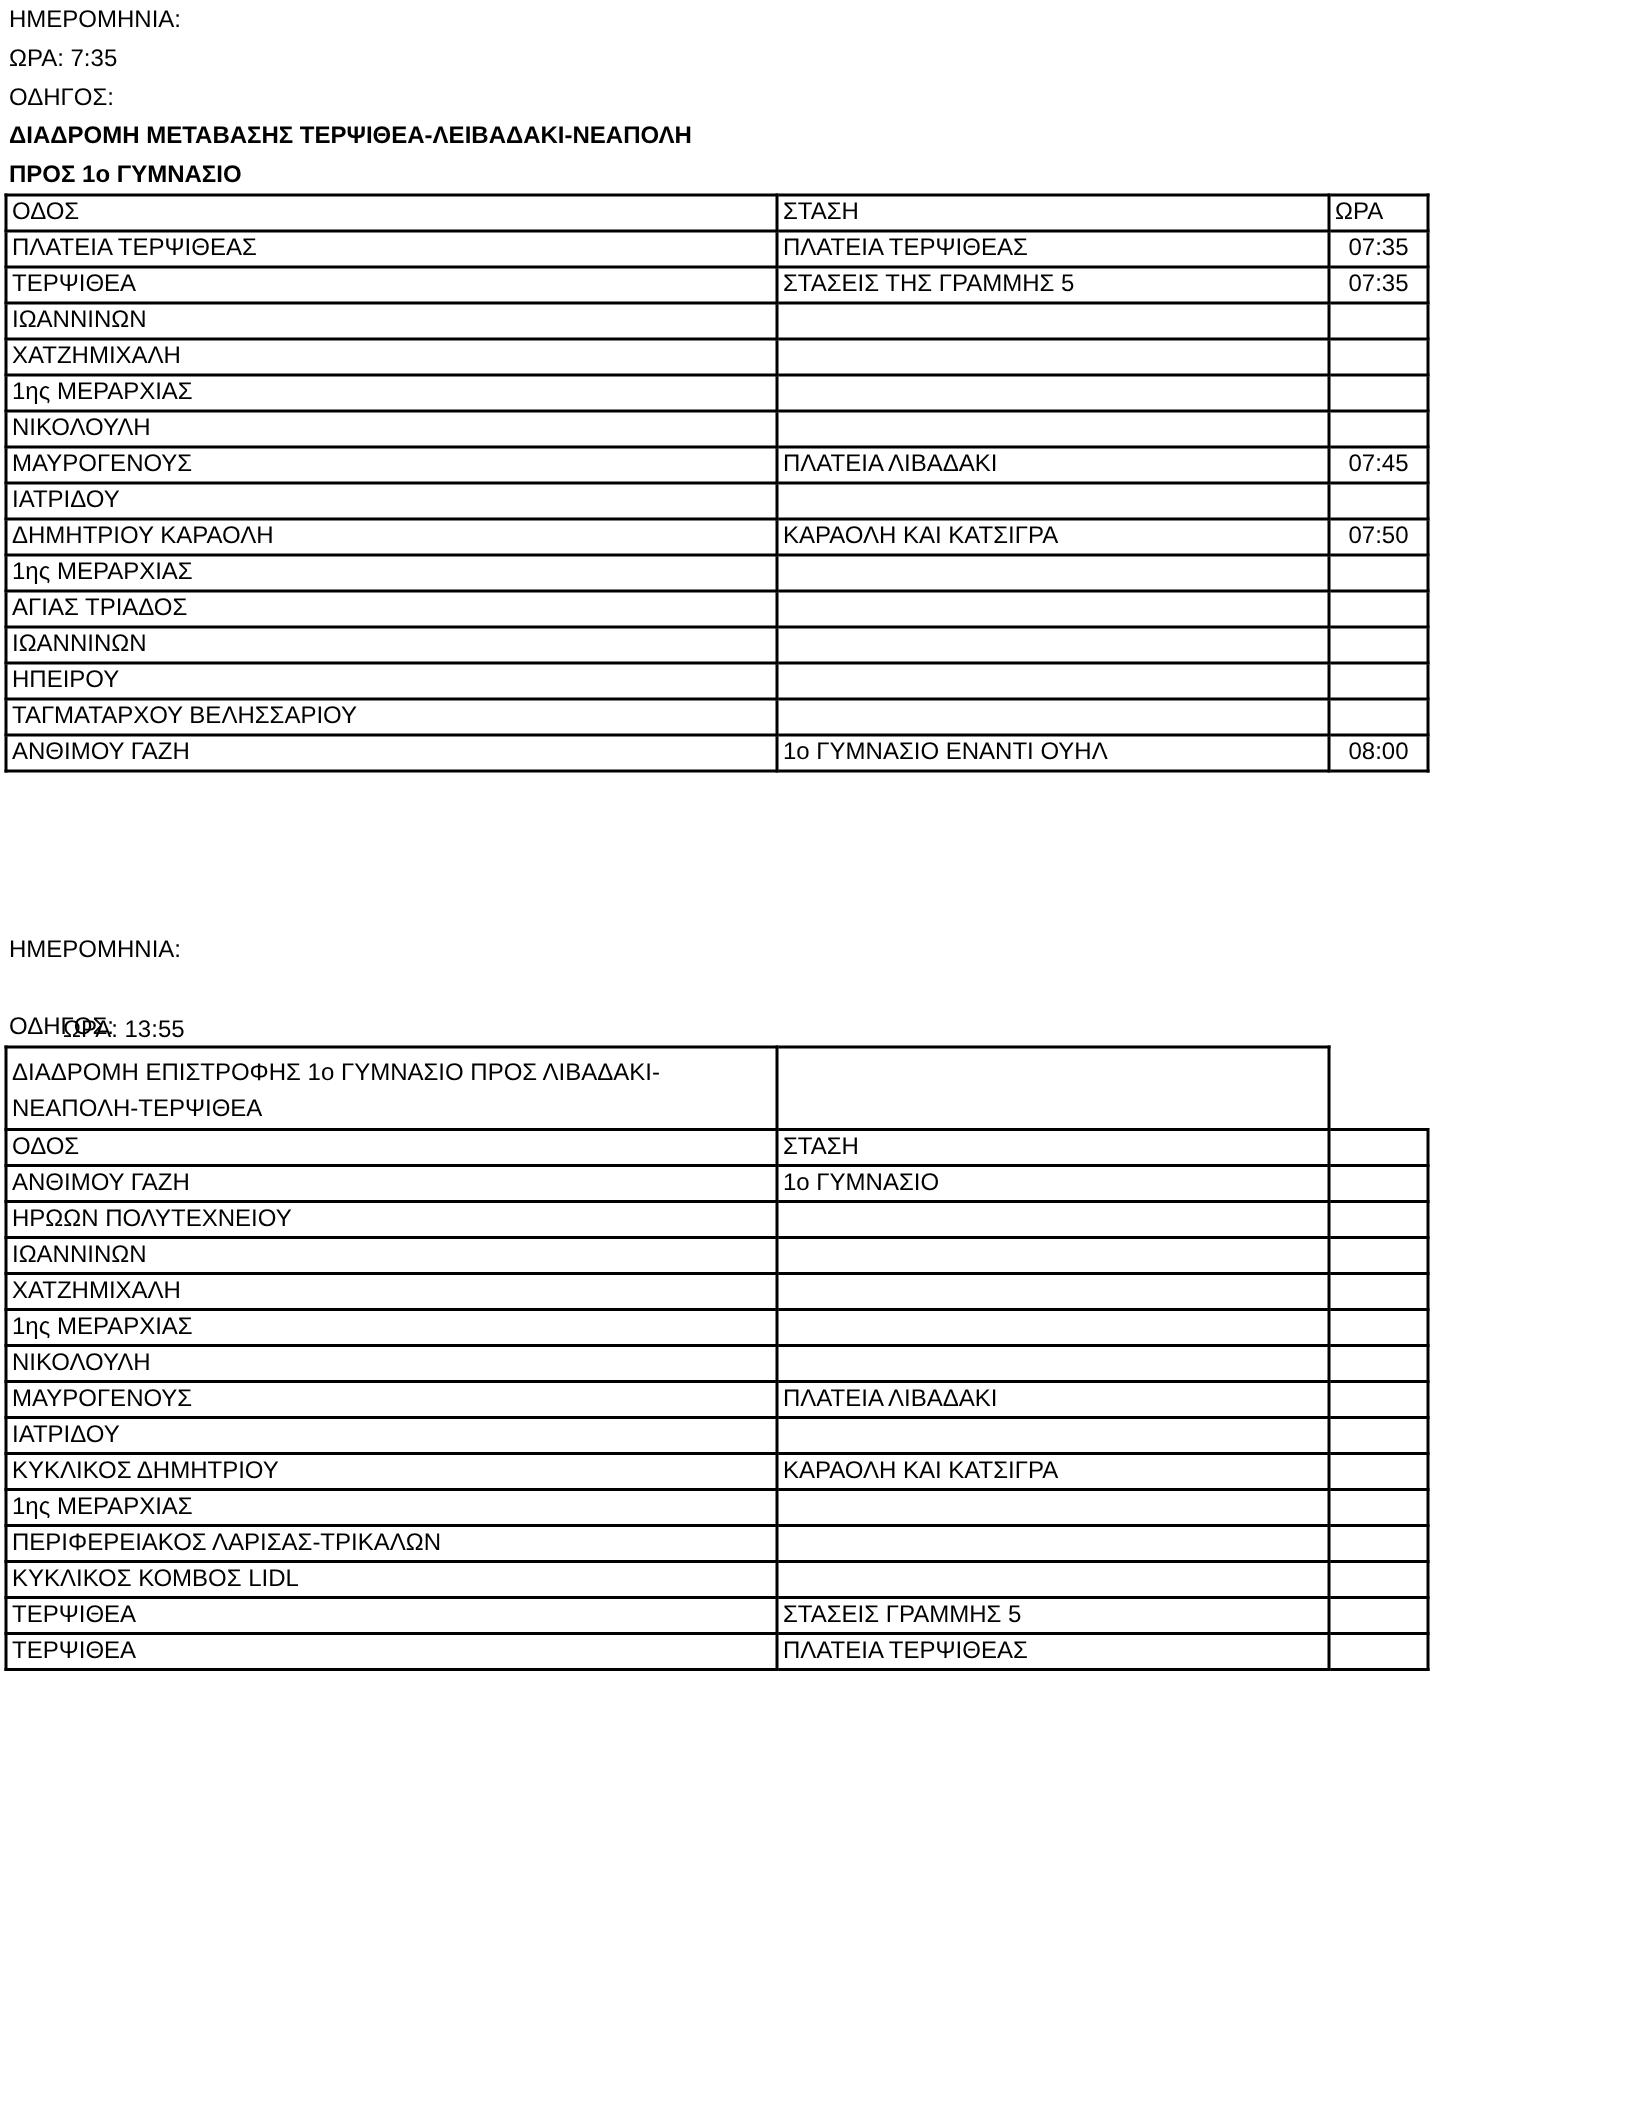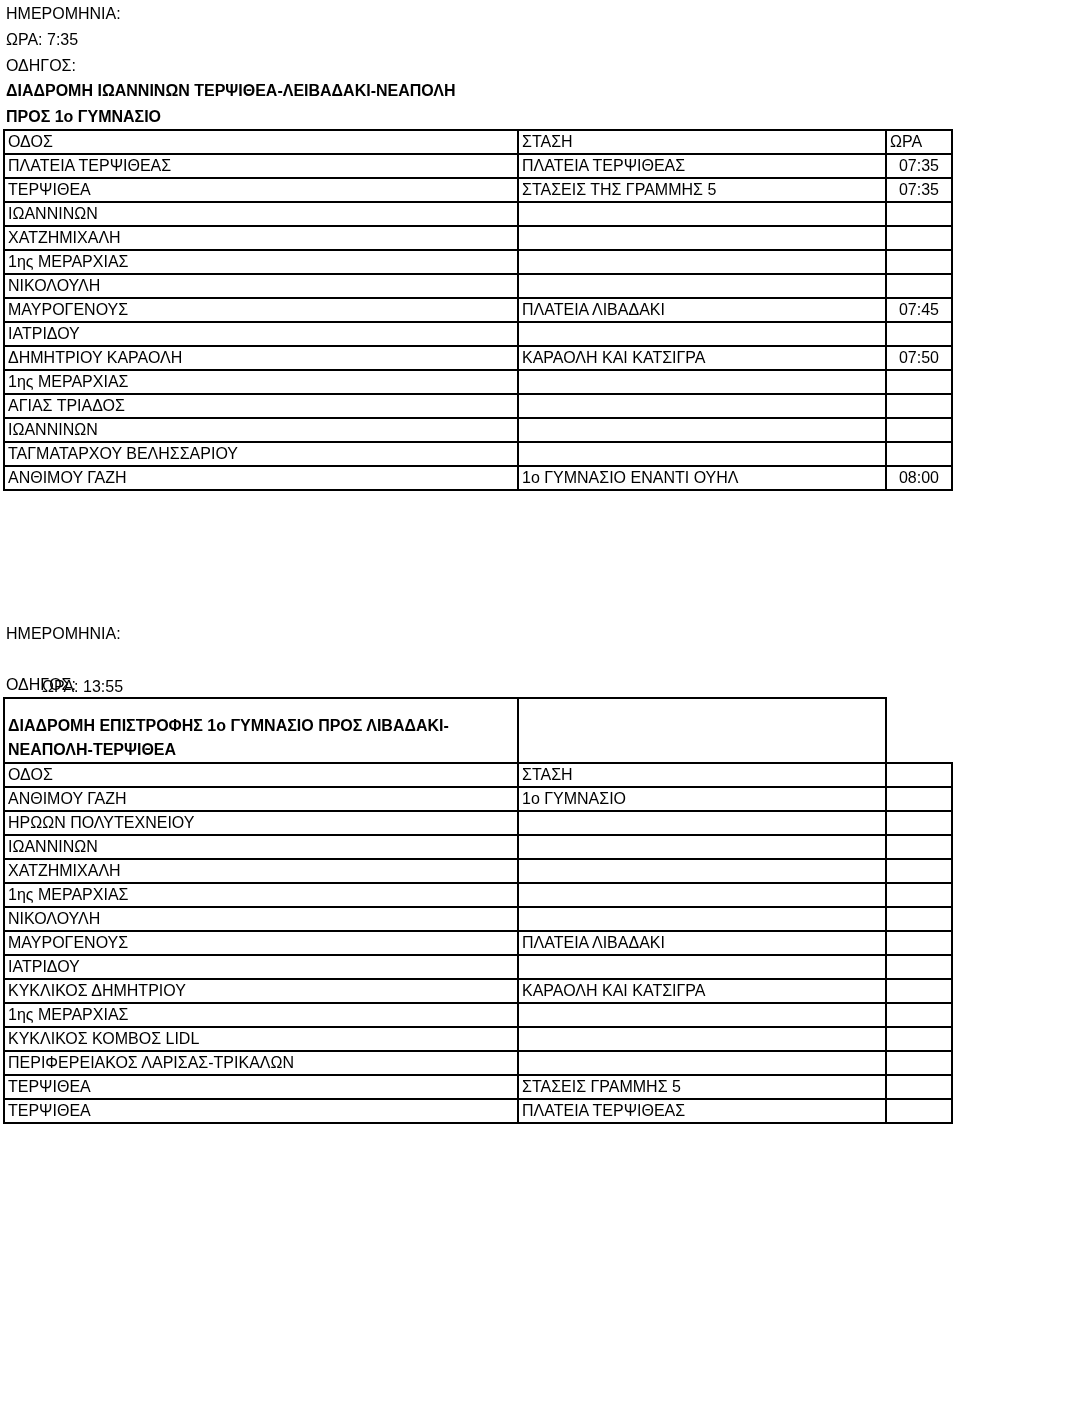--- a/index.html
+++ b/index.html
@@ -18,29 +18,29 @@
     table-layout: fixed;
   }
   td {
     border: 2px solid #000; height: 22px; padding: 0 3px;
     line-height: 22px; white-space: nowrap; overflow: hidden;
     font-size: 16px;
   }
   td.time { text-align: center; }
   td.hdr { font-weight: normal; }
   td.noborder-top { border-top: none; border-right: none; }
-  .title-cell { height: 46px; line-height: 24px; white-space: normal; font-weight: bold; vertical-align: top; padding-top: 15px; }
+  .title-cell { height: 46px; line-height: 24px; white-space: normal; font-weight: normal; vertical-align: top; padding-top: 5px; }
 </style>
 </head>
 <body>
 
 <div class="line" style="top:1px;">ΗΜΕΡΟΜΗΝΙΑ:</div>
 <div class="line" style="top:27px;">ΩΡΑ: 7:35</div>
 <div class="line" style="top:53px;">ΟΔΗΓΟΣ:</div>
-<div class="line bold" style="top:78px;">ΔΙΑΔΡΟΜΗ ΙΩΑΝΝΙΝΩΝ ΤΕΡΨΙΘΕΑ-ΛΕΙΒΑΔΑΚΙ-ΝΕΑΠΟΛΗ</div>
+<div class="line bold" style="top:78px;">ΔΙΑΔΡΟΜΗ ΜΕΤΑΒΑΣΗΣ ΤΕΡΨΙΘΕΑ-ΛΕΙΒΑΔΑΚΙ-ΝΕΑΠΟΛΗ</div>
 <div class="line bold" style="top:104px;">ΠΡΟΣ 1ο ΓΥΜΝΑΣΙΟ</div>
 
 <table id="table1" style="top:129px; width:950px;">
   <colgroup>
       <col style="width:514px">
       <col style="width:368px">
       <col style="width:66px">
     </colgroup>
   <tbody id="t1body">
     <tr>
@@ -98,20 +98,25 @@
         <td></td>
         <td class="time"></td>
       </tr>
       <tr>
         <td>ΑΓΙΑΣ ΤΡΙΑΔΟΣ</td>
         <td></td>
         <td class="time"></td>
       </tr>
       <tr>
         <td>ΙΩΑΝΝΙΝΩΝ</td>
+        <td></td>
+        <td class="time"></td>
+      </tr>
+      <tr>
+        <td>ΗΠΕΙΡΟΥ</td>
         <td></td>
         <td class="time"></td>
       </tr>
       <tr>
         <td>ΤΑΓΜΑΤΑΡΧΟΥ ΒΕΛΗΣΣΑΡΙΟΥ</td>
         <td></td>
         <td class="time"></td>
       </tr>
       <tr>
         <td>ΑΝΘΙΜΟΥ ΓΑΖΗ</td>
@@ -186,26 +191,26 @@
         <td>ΚΥΚΛΙΚΟΣ ΔΗΜΗΤΡΙΟΥ</td>
         <td>ΚΑΡΑΟΛΗ ΚΑΙ ΚΑΤΣΙΓΡΑ</td>
         <td class="time"></td>
       </tr>
       <tr>
         <td>1ης ΜΕΡΑΡΧΙΑΣ</td>
         <td></td>
         <td class="time"></td>
       </tr>
       <tr>
+        <td>ΠΕΡΙΦΕΡΕΙΑΚΟΣ ΛΑΡΙΣΑΣ-ΤΡΙΚΑΛΩΝ</td>
+        <td></td>
+        <td class="time"></td>
+      </tr>
+      <tr>
         <td>ΚΥΚΛΙΚΟΣ ΚΟΜΒΟΣ LIDL</td>
-        <td></td>
-        <td class="time"></td>
-      </tr>
-      <tr>
-        <td>ΠΕΡΙΦΕΡΕΙΑΚΟΣ ΛΑΡΙΣΑΣ-ΤΡΙΚΑΛΩΝ</td>
         <td></td>
         <td class="time"></td>
       </tr>
       <tr>
         <td>ΤΕΡΨΙΘΕΑ</td>
         <td>ΣΤΑΣΕΙΣ ΓΡΑΜΜΗΣ 5</td>
         <td class="time"></td>
       </tr>
       <tr>
         <td>ΤΕΡΨΙΘΕΑ</td>

